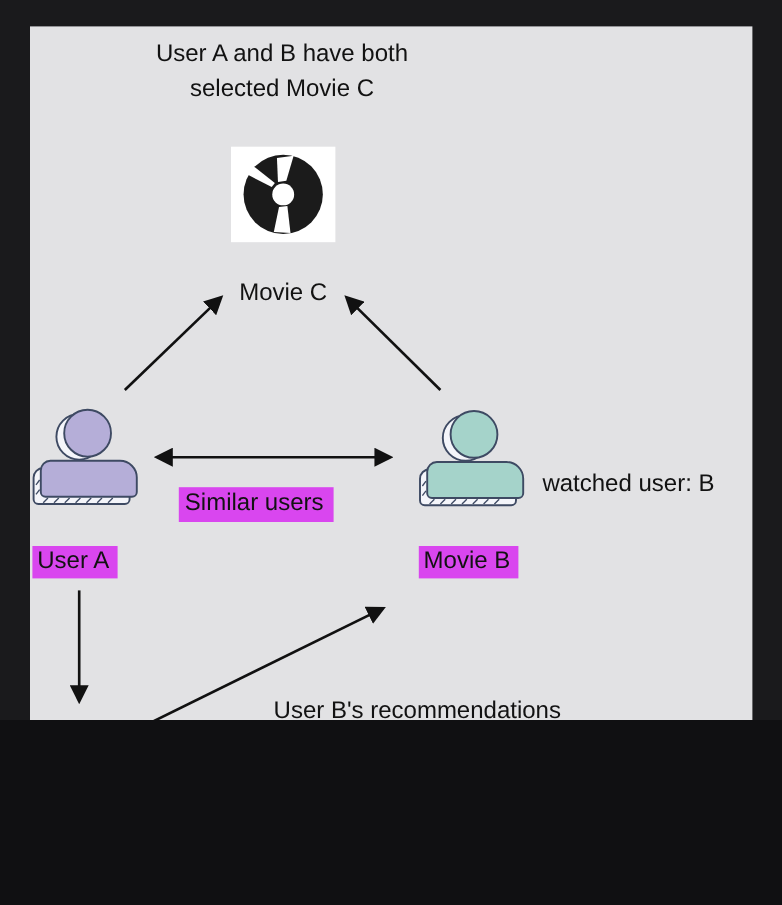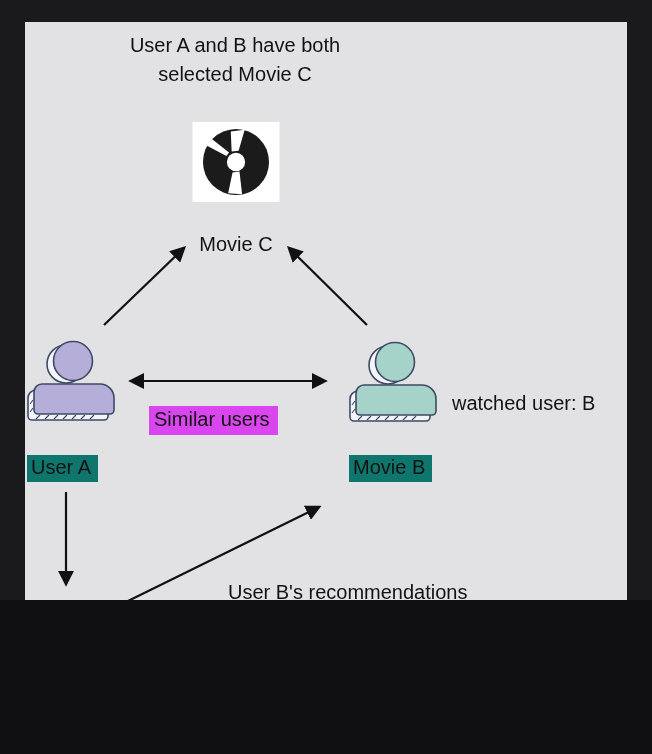--- a/index.html
+++ b/index.html
@@ -3,21 +3,21 @@
 <meta charset="utf-8">
 <style>
   html,body{margin:0;padding:0;}
   body{font-family:"Liberation Sans", sans-serif; background:#101012;}
   #stage{position:relative; width:652px; height:600px; background:#1a1a1c; overflow:hidden;}
   .canvas{position:absolute; left:25px; top:22px; width:602px; height:706px; background:#e2e2e4;}
   .abs{position:absolute;}
   .txt{color:#121212; font-size:20px; line-height:29px;}
   .center{text-align:center;}
   .nowrap{white-space:nowrap;}
-  .labelbox{background:#0f766e; padding:1px 7px 3px 4px; font-size:20px; color:#121212;}
+  .labelbox{background:#d946ef; padding:1px 7px 3px 4px; font-size:20px; color:#121212;}
   .hl{padding:2px 8px 4px 5px; font-size:20px; color:#121212;}
   #arrows{position:absolute; left:0; top:0; pointer-events:none;}
   .dock-hint{position:absolute; left:153px; top:747px; width:348px; height:7px; background:#242429; border-radius:12px 12px 0 0;}
 </style>
 </head>
 <body>
 
 <div id="stage">
 
   <div class="canvas" style="background-color: rgb(226, 226, 228);"></div>

